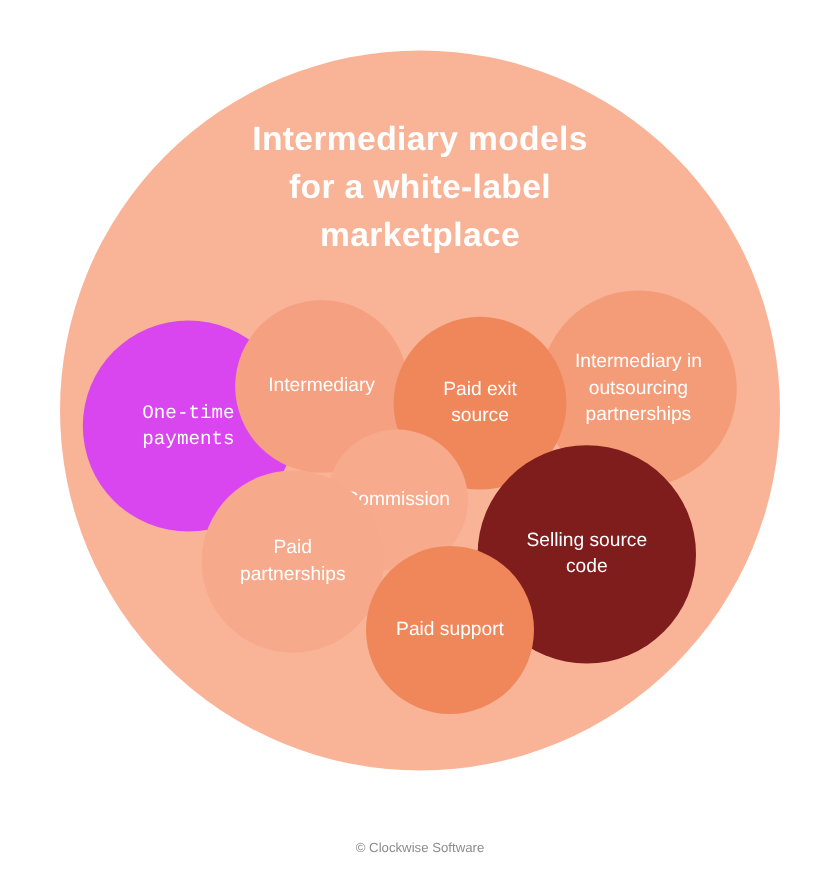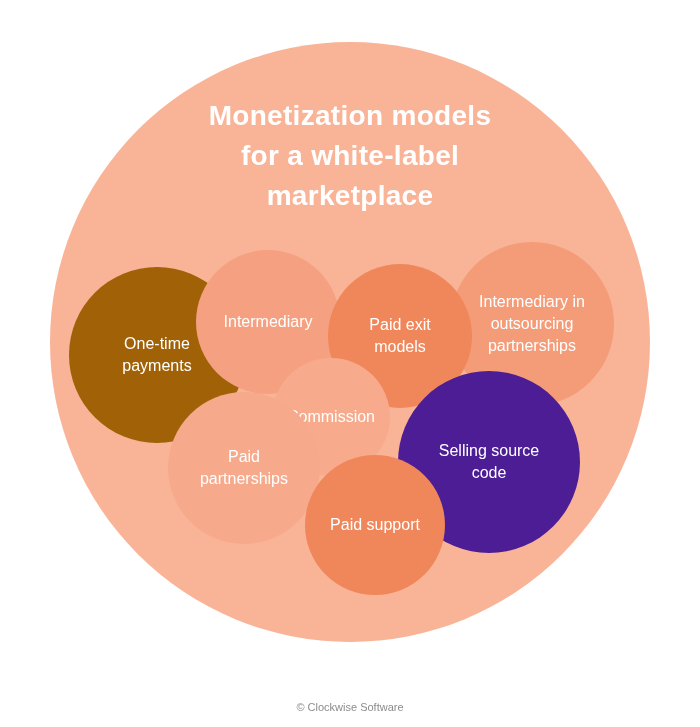--- a/index.html
+++ b/index.html
@@ -62,49 +62,49 @@
     color: #8C8C8C;
   }
 </style>
 </head>
 <body>
 
 <div class="canvas">
 
   <div class="big-circle" style="background: rgb(249, 180, 152);"></div>
 
-  <div class="diagram-title" style="color: rgb(255, 255, 255);">Monetization models
+  <div class="diagram-title" style="color: rgb(255, 255, 255);">Intermediary models
 for a white-label
 marketplace</div>
 
   <div>
-      <div class="bubble" style="left: 69px; top: 267px; width: 176px; height: 176px; background: #a16207;">
+      <div class="bubble" style="left: 69px; top: 267px; width: 176px; height: 176px; background: #d946ef; font-family: Liberation Mono, monospace;">
         <span class="bubble-label">One-time
 payments</span>
       </div>
       <div class="bubble" style="left: 196px; top: 250px; width: 144px; height: 144px; background: rgb(245, 161, 129);">
         <span class="bubble-label">Intermediary</span>
       </div>
       <div class="bubble" style="left: 450px; top: 242px; width: 164px; height: 164px; background: rgb(244, 156, 120);">
         <span class="bubble-label">Intermediary in
 outsourcing
 partnerships</span>
       </div>
       <div class="bubble" style="left: 328px; top: 264px; width: 144px; height: 144px; background: rgb(240, 135, 91);">
         <span class="bubble-label">Paid exit
-models</span>
+source</span>
       </div>
       <div class="bubble" style="left: 272px; top: 358px; width: 118px; height: 118px; background: rgb(247, 171, 140);">
         <span class="bubble-label">Commission</span>
       </div>
       <div class="bubble" style="left: 168px; top: 392px; width: 152px; height: 152px; background: rgb(246, 170, 139);">
         <span class="bubble-label">Paid
 partnerships</span>
       </div>
-      <div class="bubble" style="left: 398px; top: 371px; width: 182px; height: 182px; background: #4c1d95;">
+      <div class="bubble" style="left: 398px; top: 371px; width: 182px; height: 182px; background: #7f1d1d;">
         <span class="bubble-label">Selling source
 code</span>
       </div>
       <div class="bubble" style="left: 305px; top: 455px; width: 140px; height: 140px; background: rgb(240, 135, 91);">
         <span class="bubble-label">Paid support</span>
       </div>
     </div>
 
   <div class="footer">© Clockwise Software</div>
 

